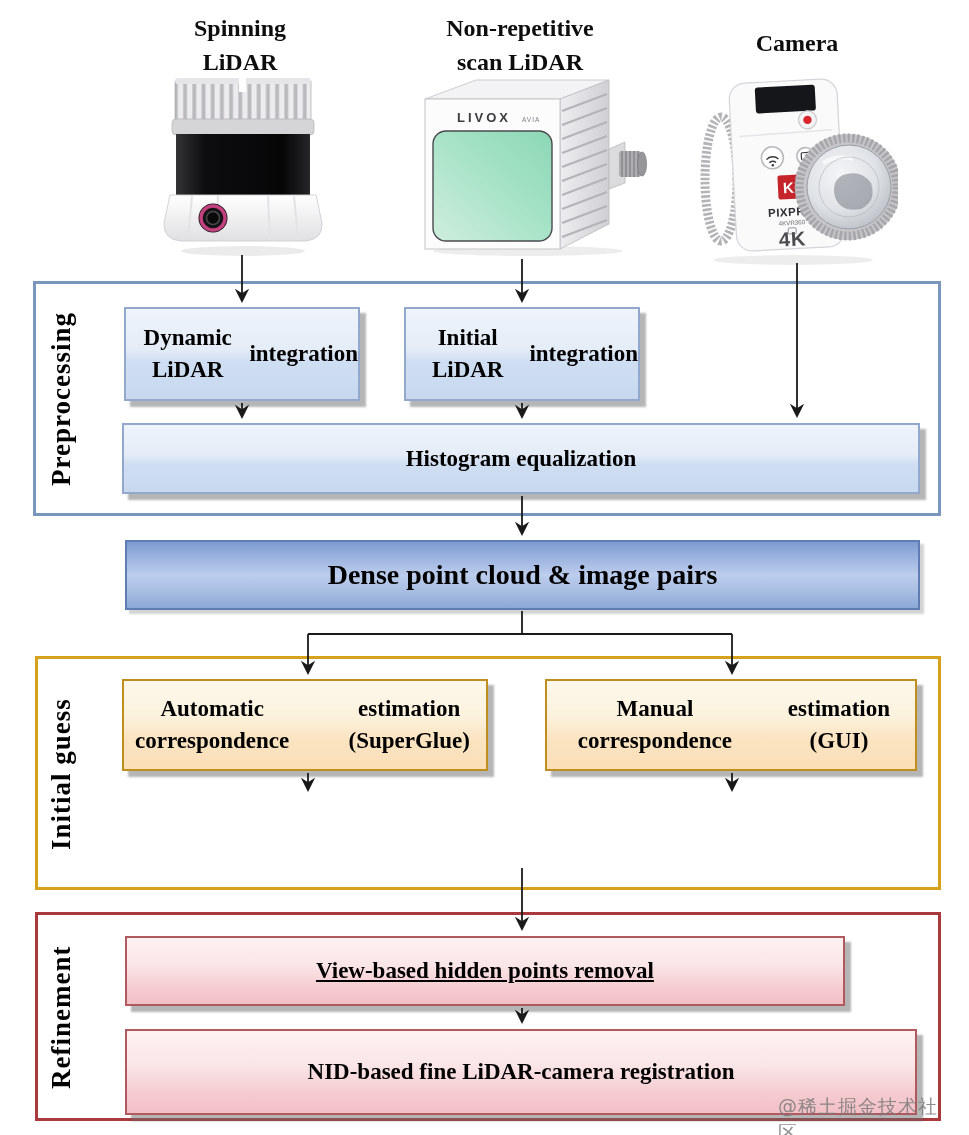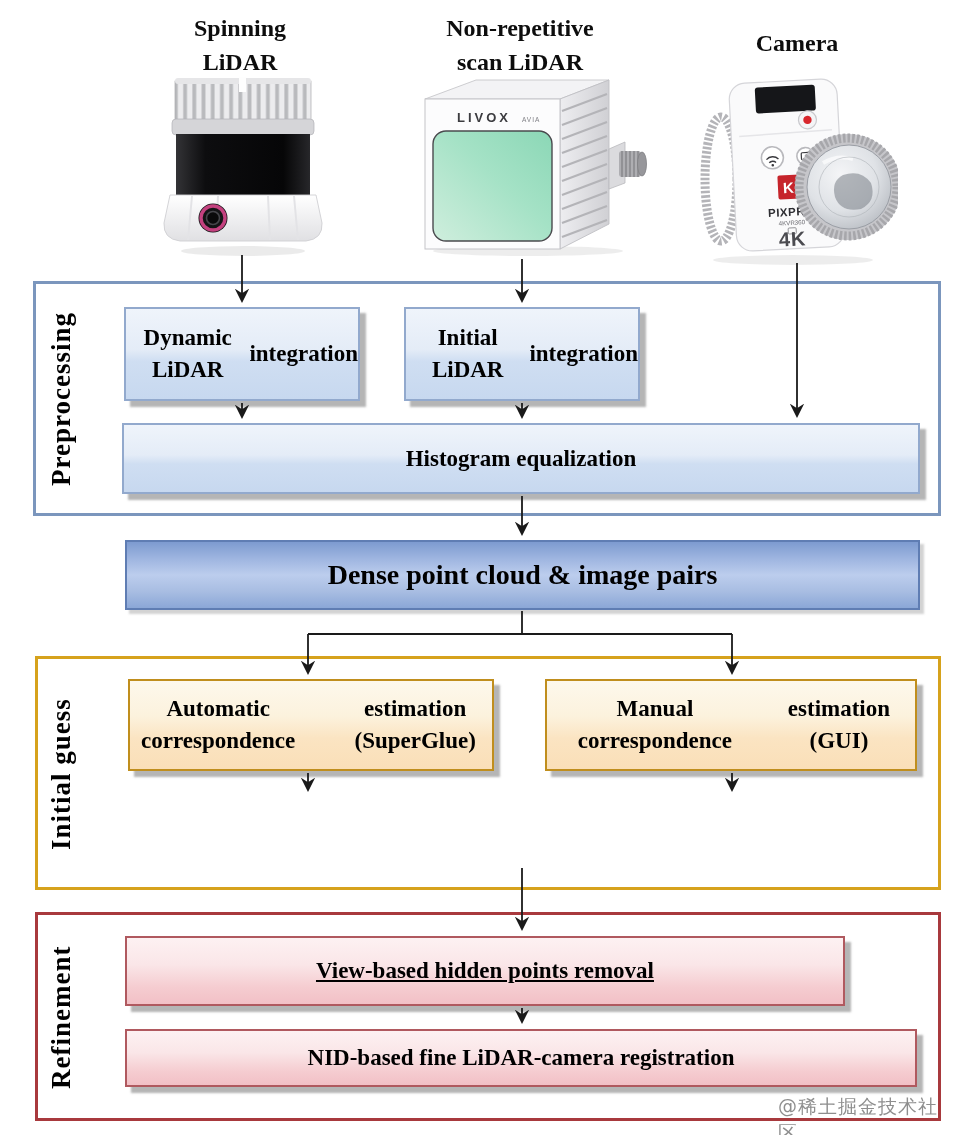--- a/index.html
+++ b/index.html
@@ -37,25 +37,25 @@
         border:2px solid #5f7db3;box-shadow:4px 4px 2px rgba(110,110,110,0.3);font-size:28px;}
   .orange{background:linear-gradient(180deg,#fdf8ec 0%,#fcf2dd 40%,#fbe4c2 65%,#fadfb8 100%);
         border:2px solid #c08e1d;box-shadow:6px 6px 2px rgba(108,108,108,0.5);}
   .pink{background:linear-gradient(180deg,#fdf1f2 0%,#fae6e8 40%,#f5ccd0 75%,#f2c0c6 100%);
         border:2px solid #b0595f;box-shadow:6px 6px 2px rgba(108,108,108,0.5);}
 
   #box-dyn {left:124px;top:298px;width:236px;height:94px;}
   #box-sta {left:404px;top:298px;width:236px;height:94px;}
   #box-his {left:122px;top:414px;width:798px;height:71px;}
   #box-den {left:125px;top:531px;width:795px;height:70px;}
-  #box-auto{left:128px;top:670px;width:366px;height:92px;gap:32px;}
+  #box-auto{left:122px;top:670px;width:366px;height:92px;gap:32px;}
   #box-man {left:545px;top:670px;width:372px;height:92px;}
   #box-ran {left:122px;top:787px;width:795px;height:70px;}
   #box-hpr {left:125px;top:927px;width:720px;height:70px;text-decoration:underline;}
-  #box-nid {left:125px;top:1020px;width:792px;height:58px;}
+  #box-nid {left:125px;top:1020px;width:792px;height:86px;}
 
   
   .device{position:absolute;z-index:2;}
   #dev-spin{left:158px;top:64px;}
   #dev-livox{left:413px;top:60px;}
   #dev-cam{left:693px;top:50px;}
 
   
   #arrows{position:absolute;left:0;top:0;width:969px;height:1135px;z-index:4;pointer-events:none;}
 

